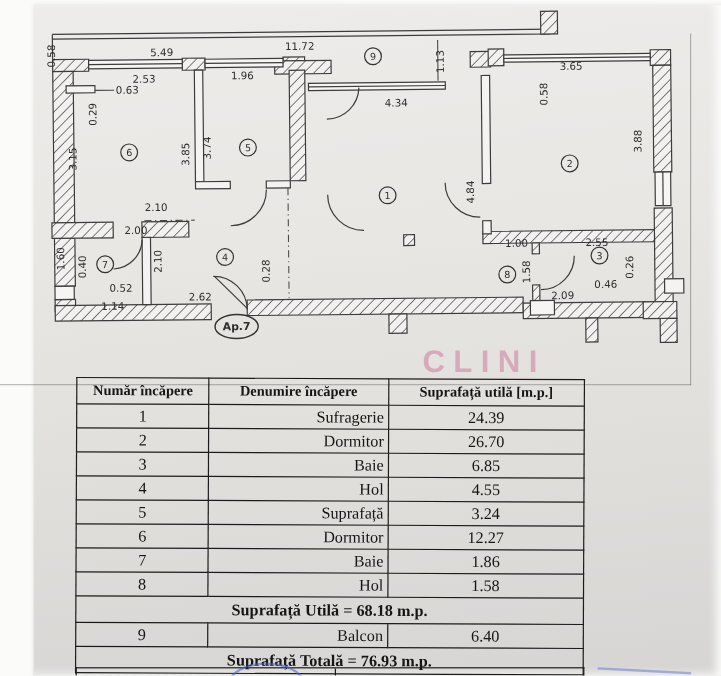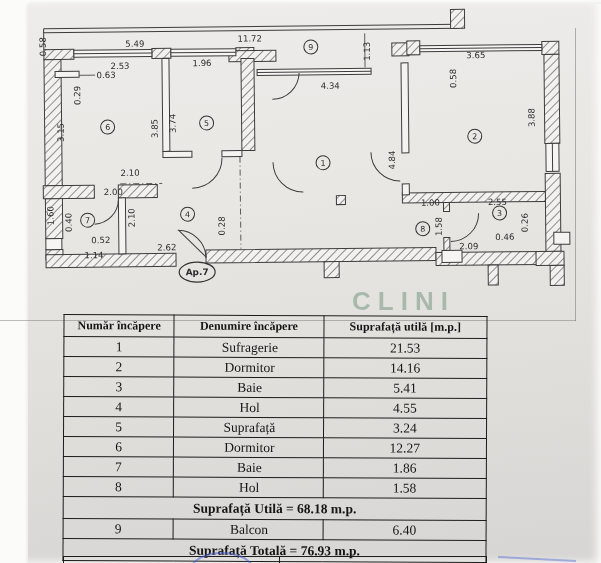--- a/index.html
+++ b/index.html
@@ -15,34 +15,34 @@
   }
   #plan-wrap{position:absolute;left:0;top:0;width:601px;height:320px;transform:rotate(-0.6deg);}
   svg text{fill:#2e2e2e;font-family:"DejaVu Sans",sans-serif;font-size:8.6px;}
   svg .rm{font-size:8px;}
   svg .ap{font-size:9px;font-weight:bold;}
   .scanline-h{position:absolute;left:0;top:320px;width:576px;height:0;border-top:1px solid rgba(110,110,110,.45);}
   .scanline-v{position:absolute;left:575px;top:28px;width:0;height:293px;border-left:1px solid rgba(110,110,110,.5);}
   #watermark{
     position:absolute;left:352px;top:286px;width:160px;
     font-family:"Liberation Sans",sans-serif;font-weight:bold;font-size:26px;
-    letter-spacing:7px;color:#14532d;opacity:.28;
+    letter-spacing:7px;color:#be185d;opacity:.28;
   }
   #tbl{
     position:absolute;left:63px;top:315px;width:424px;
     border-collapse:collapse;table-layout:fixed;transform:rotate(0.25deg);
     font-size:13.5px;color:#151515;
   }
   #tbl td,#tbl th{
     border:1.7px solid #1c1c1c;padding:0 3px;height:19px;line-height:17px;
     background:transparent;overflow:hidden;white-space:nowrap;
   }
   #tbl th{height:21px;font-size:12px;}
   .c{text-align:center;}
-  .l{text-align:center;padding-left:5px !important;font-family:Liberation Serif, serif;}
+  .l{text-align:right;padding-left:5px !important;font-family:Liberation Serif, serif;}
   .sum{font-weight:bold;text-align:center;height:21px !important;}
   #partial-row{
     position:absolute;left:63px;top:556px;width:422px;height:10px;
     border:1.7px solid #1c1c1c;border-bottom:none;
   }
   #partial-row .div{position:absolute;left:215px;top:0;height:10px;border-left:1.7px solid #1c1c1c;}
   .blue-arc{
     position:absolute;left:190px;top:552px;width:60px;height:16px;
     border:2px solid rgba(70,95,205,.55);border-radius:50% 50% 0 0/100% 100% 0 0;border-bottom:none;
   }
@@ -238,31 +238,31 @@
     </colgroup>
   <tbody>
       <tr>
     <th class="c">Număr încăpere</th>
     <th class="c">Denumire încăpere</th>
     <th class="c">Suprafață utilă [m.p.]</th>
   </tr>
   <tr>
     <td class="c">1</td>
     <td class="l">Sufragerie</td>
-    <td class="c">21.53</td>
+    <td class="c">24.39</td>
   </tr>
   <tr>
     <td class="c">2</td>
     <td class="l">Dormitor</td>
-    <td class="c">14.16</td>
+    <td class="c">26.70</td>
   </tr>
   <tr>
     <td class="c">3</td>
     <td class="l">Baie</td>
-    <td class="c">5.41</td>
+    <td class="c">6.85</td>
   </tr>
   <tr>
     <td class="c">4</td>
     <td class="l">Hol</td>
     <td class="c">4.55</td>
   </tr>
   <tr>
     <td class="c">5</td>
     <td class="l">Suprafață</td>
     <td class="c">3.24</td>

